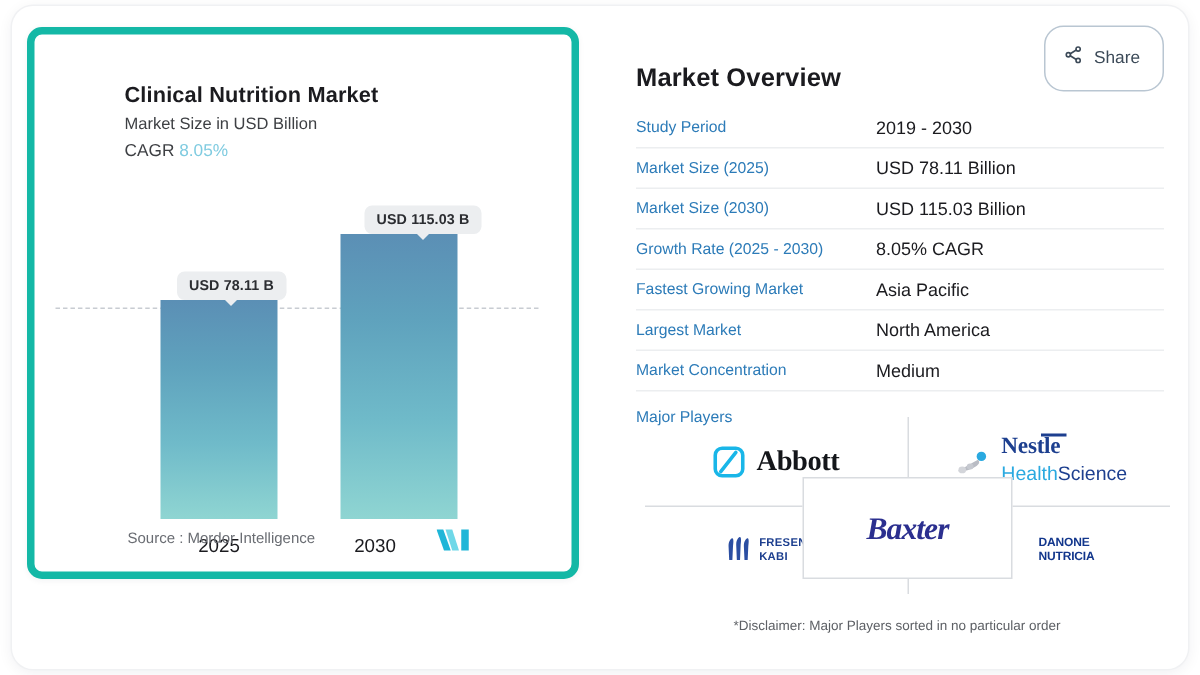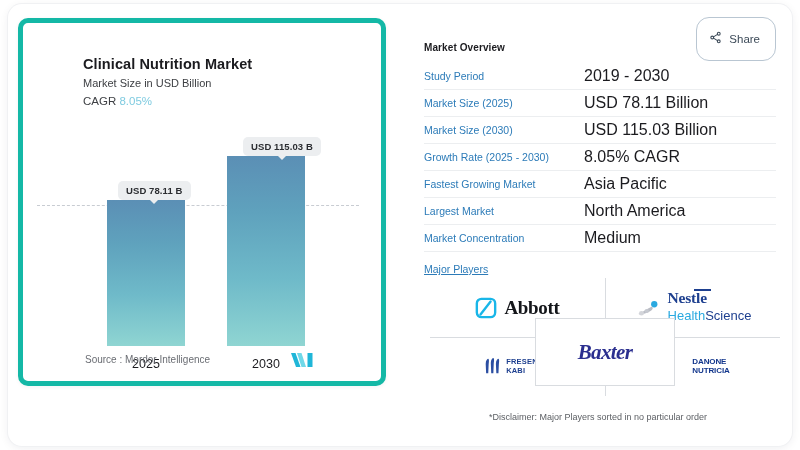--- a/index.html
+++ b/index.html
@@ -88,57 +88,57 @@
   .bar-label.l2025 { left: 95px; top: 158px; }
   .bar-label.l2030 { left: 220px; top: 114px; }
 
   .tick {
     position: absolute;
     bottom: 20px;
     width: 78px; text-align: center;
     font-size: 12.5px; color: #1b1b1f; font-weight: 400;
   }
   .tick.t2025 { left: 84px; }
-  .tick.t2030 { left: 204px; }
+  .tick.t2030 { left: 188px; }
 
   .src-row {
     position: absolute; left: 0; bottom: 8px; width: 368px; height: 22px;
   }
   .src-text {
     position: absolute; left: 62px; top: 3px;
     font-size: 10px; color: #6a6d73; font-weight: 400;
   }
   .src-logo { position: absolute; left: 268px; top: 1px; }
 
   
   .overview {
     position: absolute;
     left: 424px; top: 42px; width: 352px;
   }
   .ov-title {
-    font-size: 10px; font-weight: 700; color: #1b1b1f;
+    font-size: 17px; font-weight: 700; color: #1b1b1f;
     margin-bottom: 10px; letter-spacing: .1px;
   }
   .ov-row {
     display: flex; align-items: center;
     height: 27px;
     border-bottom: 1px solid #eceef0;
   }
   .ov-row:last-of-type { border-bottom: 1px solid #eceef0; }
   .ov-key {
     width: 160px;
     font-size: 10.5px; color: #2c7bb8; font-weight: 400;
   }
   .ov-val {
-    font-size: 16px; color: #1b1b1f; font-weight: 400;
+    font-size: 12px; color: #1b1b1f; font-weight: 400;
   }
 
   .mp-title {
     margin-top: 11px;
-    font-size: 10.5px; color: #2c7bb8; font-weight: 400; text-decoration: underline;
+    font-size: 10.5px; color: #2c7bb8; font-weight: 400;
   }
 
   
   .players {
     position: absolute;
     left: 430px; top: 278px;
     width: 350px; height: 118px;
   }
   .grid-v {
     position: absolute; left: 175px; top: 0; width: 1px; height: 118px;

